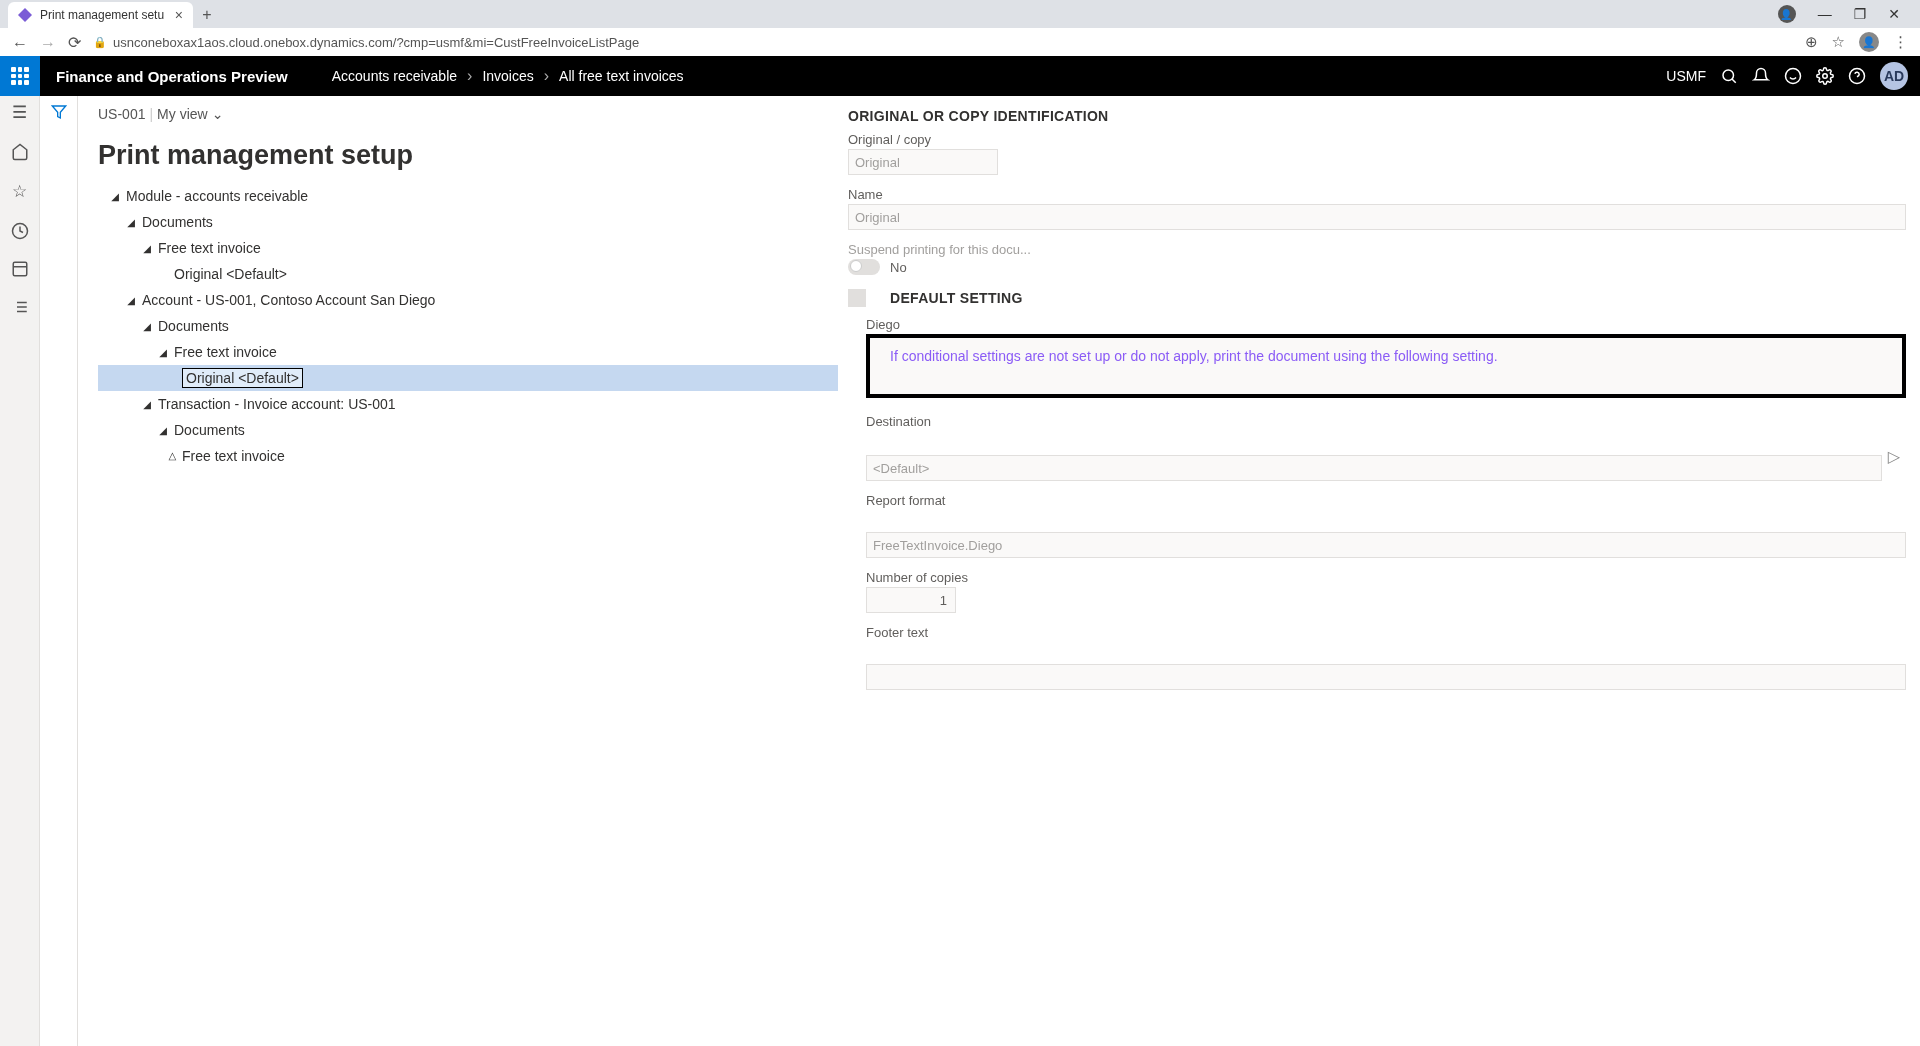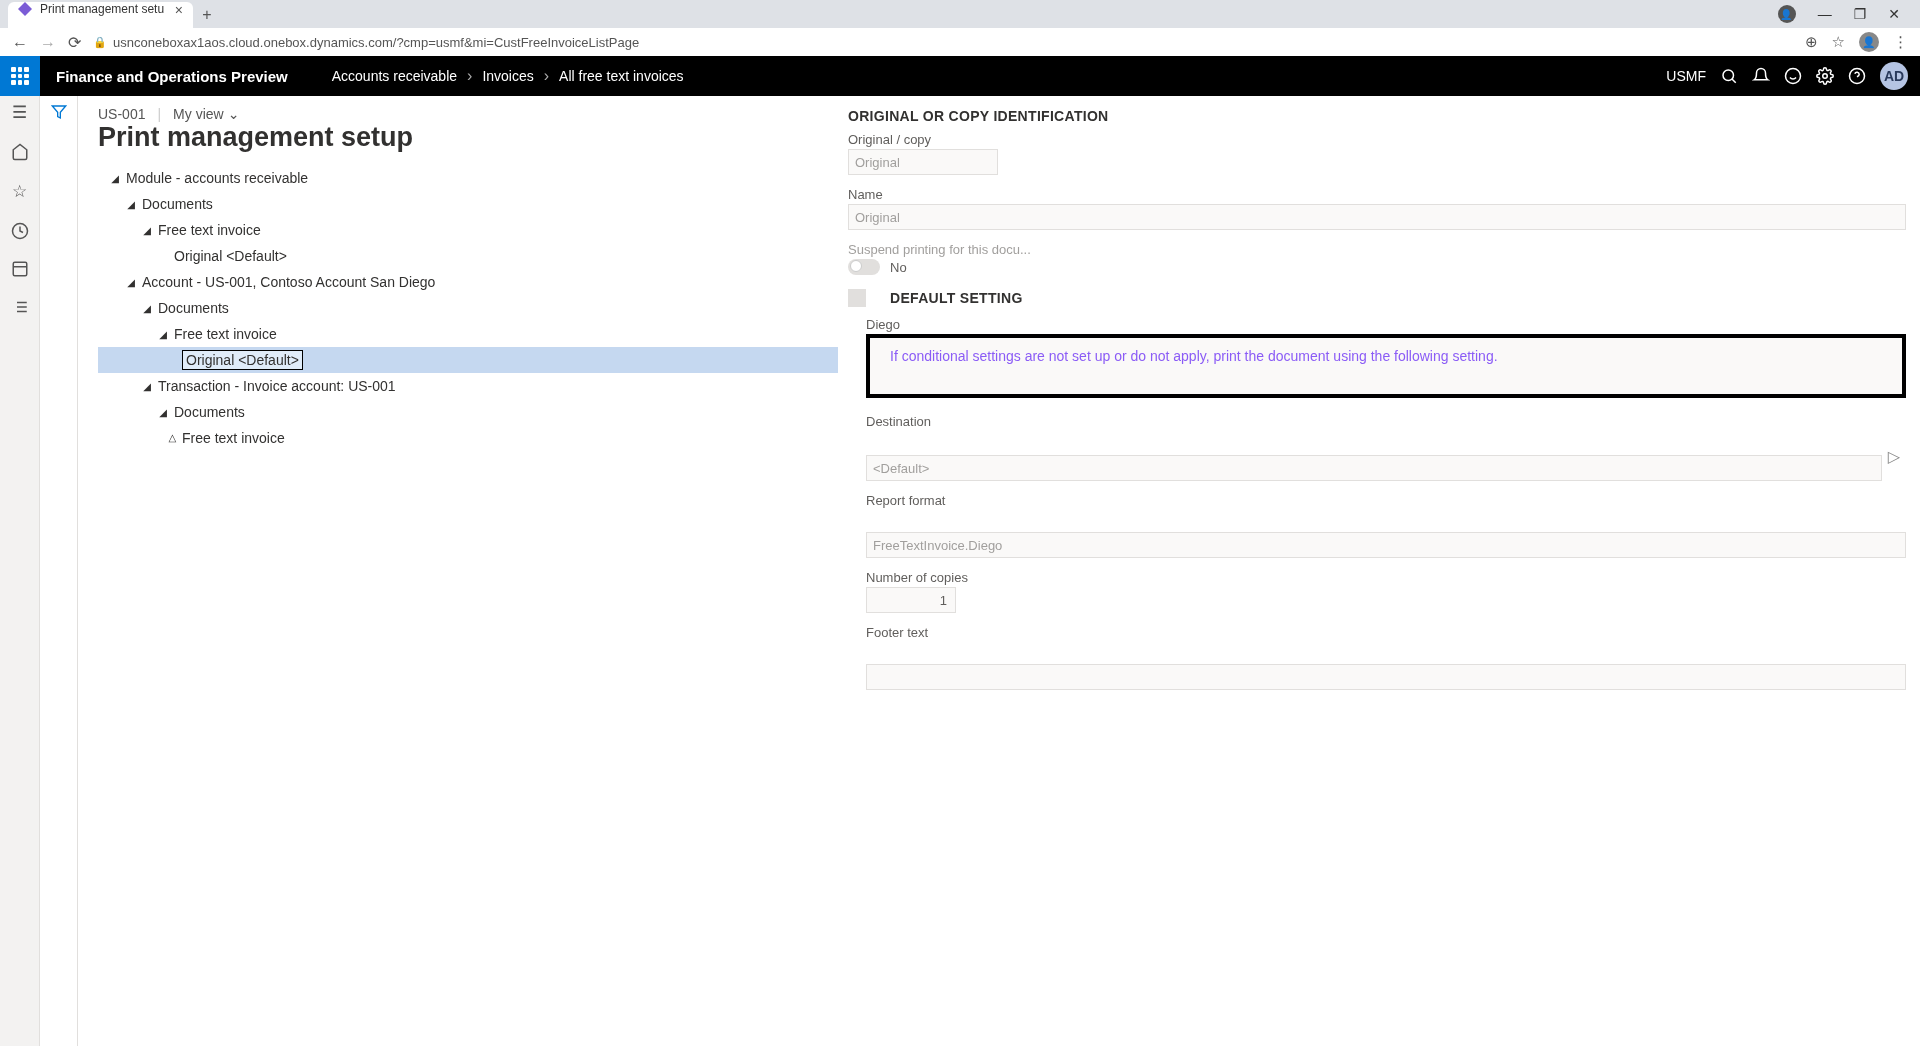--- a/index.html
+++ b/index.html
@@ -1,21 +1,21 @@
 <!DOCTYPE html>
 <html><head>
 <meta charset="utf-8">
 <style>
 * { margin: 0; padding: 0; box-sizing: border-box; font-family: "Segoe UI", Arial, sans-serif; }
 body { background: #fff; overflow: hidden; width: 1920px; height: 1046px; }
 
 
 .browser-chrome { height: 56px; background: #dee1e6; display: flex; flex-direction: column; }
 .tab-bar { height: 28px; display: flex; align-items: flex-end; padding-left: 8px; }
-.tab { background: #fff; height: 26px; padding: 0 10px; display: flex; align-items: flex-start; gap: 8px; border-radius: 6px 6px 0 0; font-size: 12px; color: #333; width: 185px; }
+.tab { background: #fff; height: 26px; padding: 0 10px; display: flex; align-items: center; gap: 8px; border-radius: 6px 6px 0 0; font-size: 12px; color: #333; width: 185px; }
 .tab-icon { width: 14px; height: 14px; background: #7b5cd6; clip-path: polygon(50% 0%, 100% 50%, 50% 100%, 0% 50%); }
 .tab-title { flex: 1; overflow: hidden; text-overflow: ellipsis; white-space: nowrap; }
 .tab-close { font-size: 14px; color: #555; cursor: pointer; }
 .new-tab { width: 28px; height: 26px; display: flex; align-items: center; justify-content: center; font-size: 16px; color: #555; cursor: pointer; }
 .window-controls { margin-left: auto; display: flex; align-items: center; gap: 22px; padding-right: 20px; height: 28px; }
 .win-btn { color: #333; font-size: 14px; cursor: pointer; }
 .addr-bar { height: 28px; background: #fff; display: flex; align-items: center; padding: 0 12px; gap: 12px; }
 .nav-arrow { color: #555; font-size: 16px; cursor: pointer; }
 .nav-arrow.disabled { color: #aaa; }
 .addr-url { flex: 1; display: flex; align-items: center; gap: 6px; font-size: 13px; color: #555; }
@@ -40,21 +40,21 @@
 
 .app-body { display: flex; height: calc(1046px - 56px - 40px); }
 .sidebar { width: 40px; background: #f3f2f1; border-right: 1px solid #e1dfdd; display: flex; flex-direction: column; align-items: center; padding-top: 6px; gap: 20px; }
 .sidebar-item { color: #555; font-size: 17px; cursor: pointer; }
 .filter-col { width: 38px; border-right: 1px solid #e1dfdd; display: flex; justify-content: center; padding-top: 8px; }
 .filter-icon { color: #0078d4; font-size: 16px; cursor: pointer; }
 
 
 .content { flex: 1; padding: 10px 14px 0 20px; display: flex; }
 .left-pane { width: 740px; }
-.header-row { display: flex; align-items: center; gap: 12px; color: #555; font-size: 14px; margin-bottom: 0; }
+.header-row { display: flex; align-items: center; gap: 4px; color: #555; font-size: 14px; margin-bottom: 18px; }
 .header-sep { color: #ccc; }
 .view-selector { cursor: pointer; display: flex; align-items: center; gap: 4px; }
 .page-title { font-size: 27px; font-weight: 600; color: #323130; margin-bottom: 12px; }
 
 
 .tree { font-size: 14px; color: #323130; }
 .tree-row { display: flex; align-items: center; height: 26px; cursor: pointer; }
 .tree-row.selected { background: #c5d8f0; }
 .tree-row.selected .tree-label-inner { border: 1px solid #000; background: #e0ecf9; padding: 1px 3px; }
 .tree-toggle { width: 14px; text-align: center; font-size: 10px; color: #323130; }

